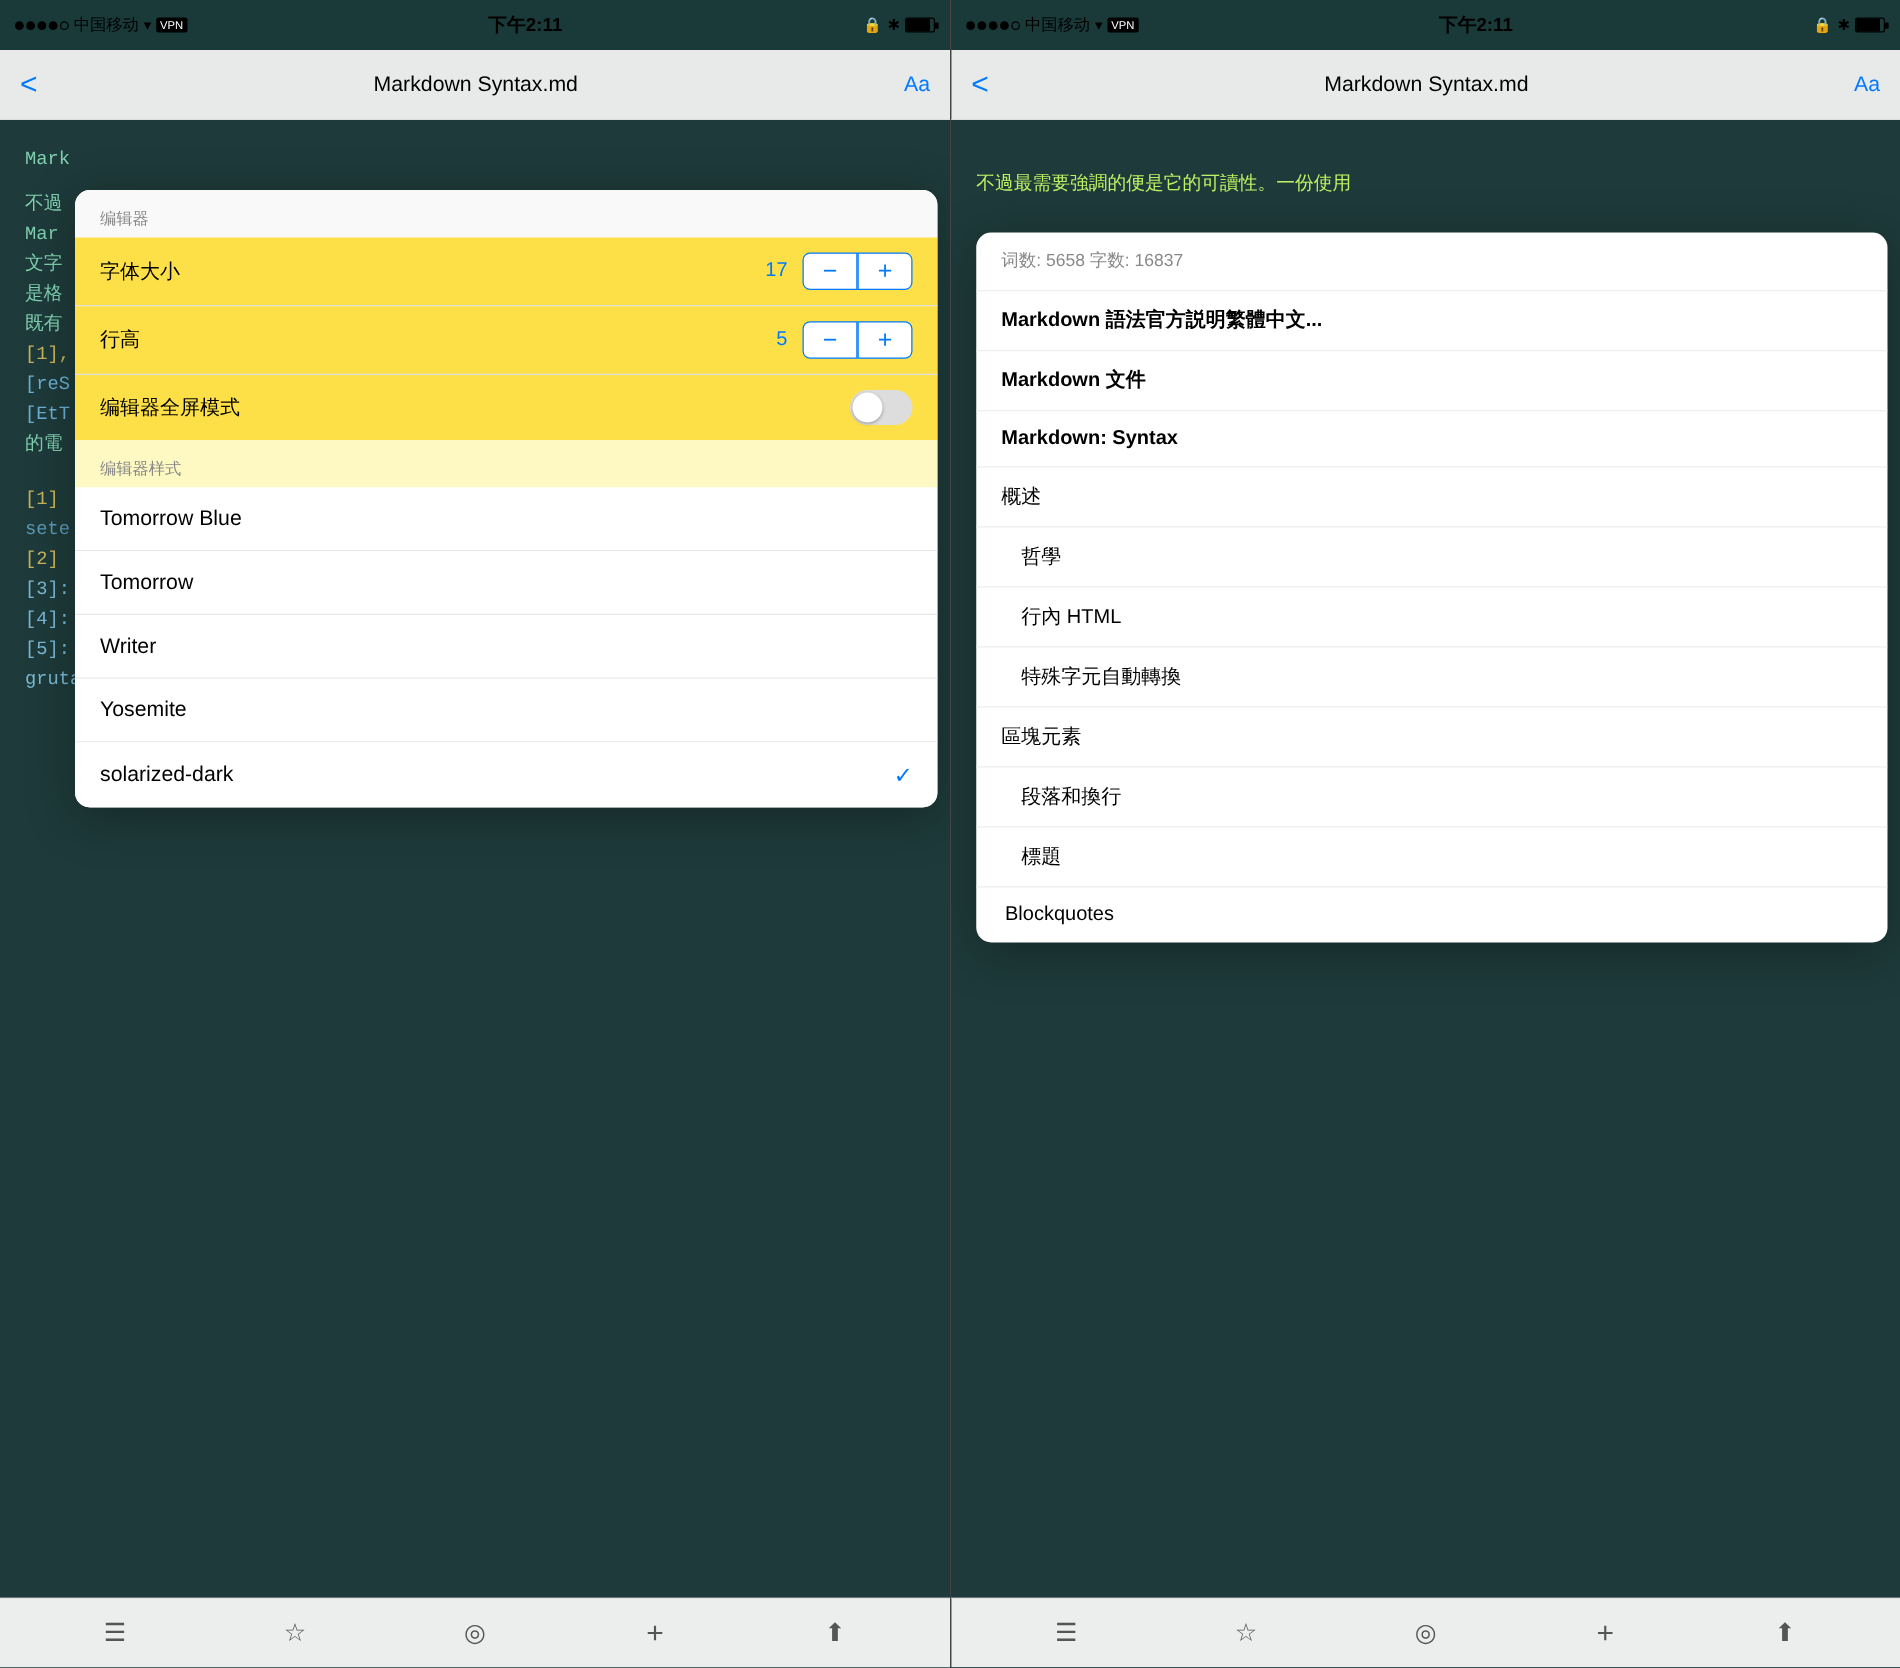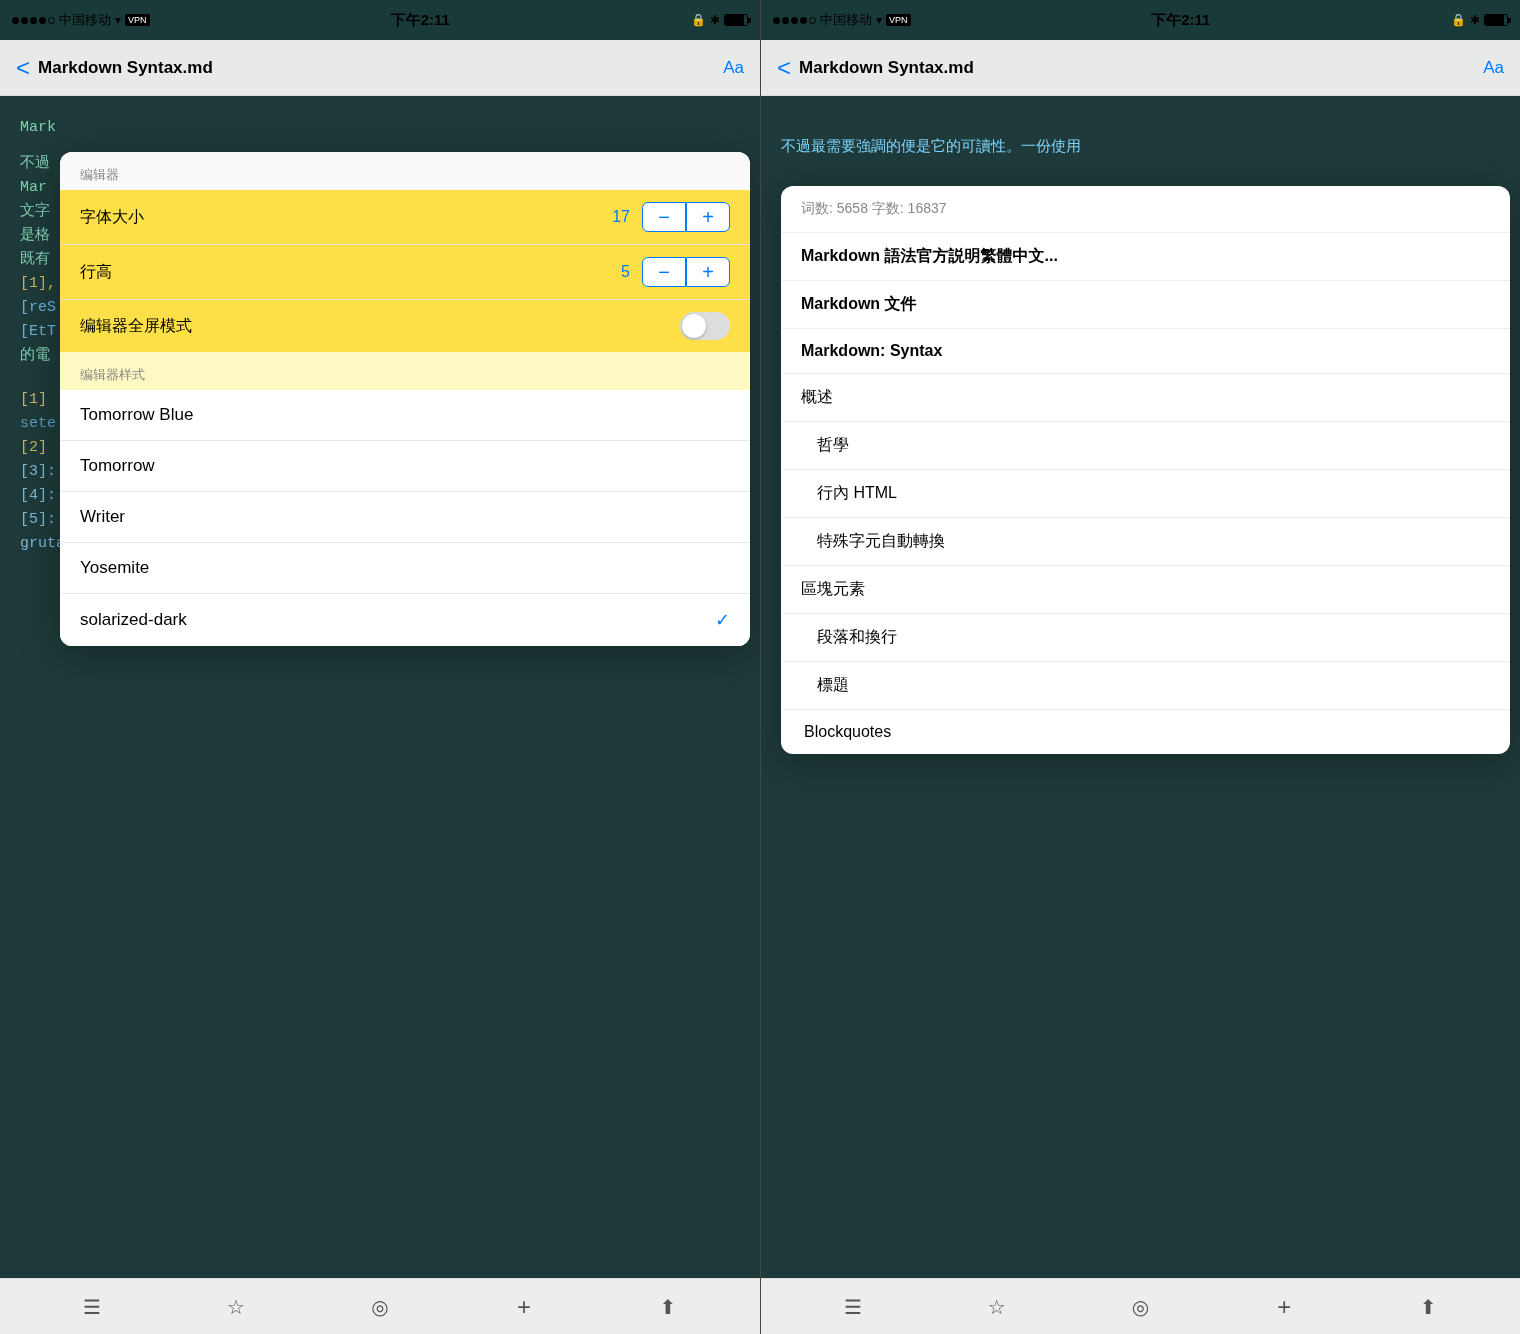--- a/index.html
+++ b/index.html
@@ -86,22 +86,23 @@
       flex-shrink: 0;
     }
     .nav-back {
       color: #007AFF;
       font-size: 18px;
       font-weight: 300;
       margin-right: 8px;
     }
     .nav-title {
       flex: 1;
+      text-align: center;
       font-size: 17px;
-      font-weight: 700;
+      font-weight: 400;
       color: #000;
     }
     .nav-aa {
       color: #007AFF;
       font-size: 17px;
       font-weight: 500;
     }
 
     
     .dark-content {
@@ -267,21 +268,21 @@
       align-items: center;
       padding: 13px 20px;
       border-bottom: 1px solid #eee;
       font-size: 16px;
       color: #000;
     }
     .toc-row.bold { font-weight: 700; }
     .toc-row.indented { padding-left: 36px; }
 
     .right-bg-text {
-      color: #7dd3fc;
+      color: #bef264;
       font-size: 15px;
       line-height: 1.6;
       font-family: 'Courier New', monospace;
     }
     .right-bg-text.teal-bright { color: #5fd5c0; }
   </style>
 </head>
 <body>
 
 <div class="phone-panel">

